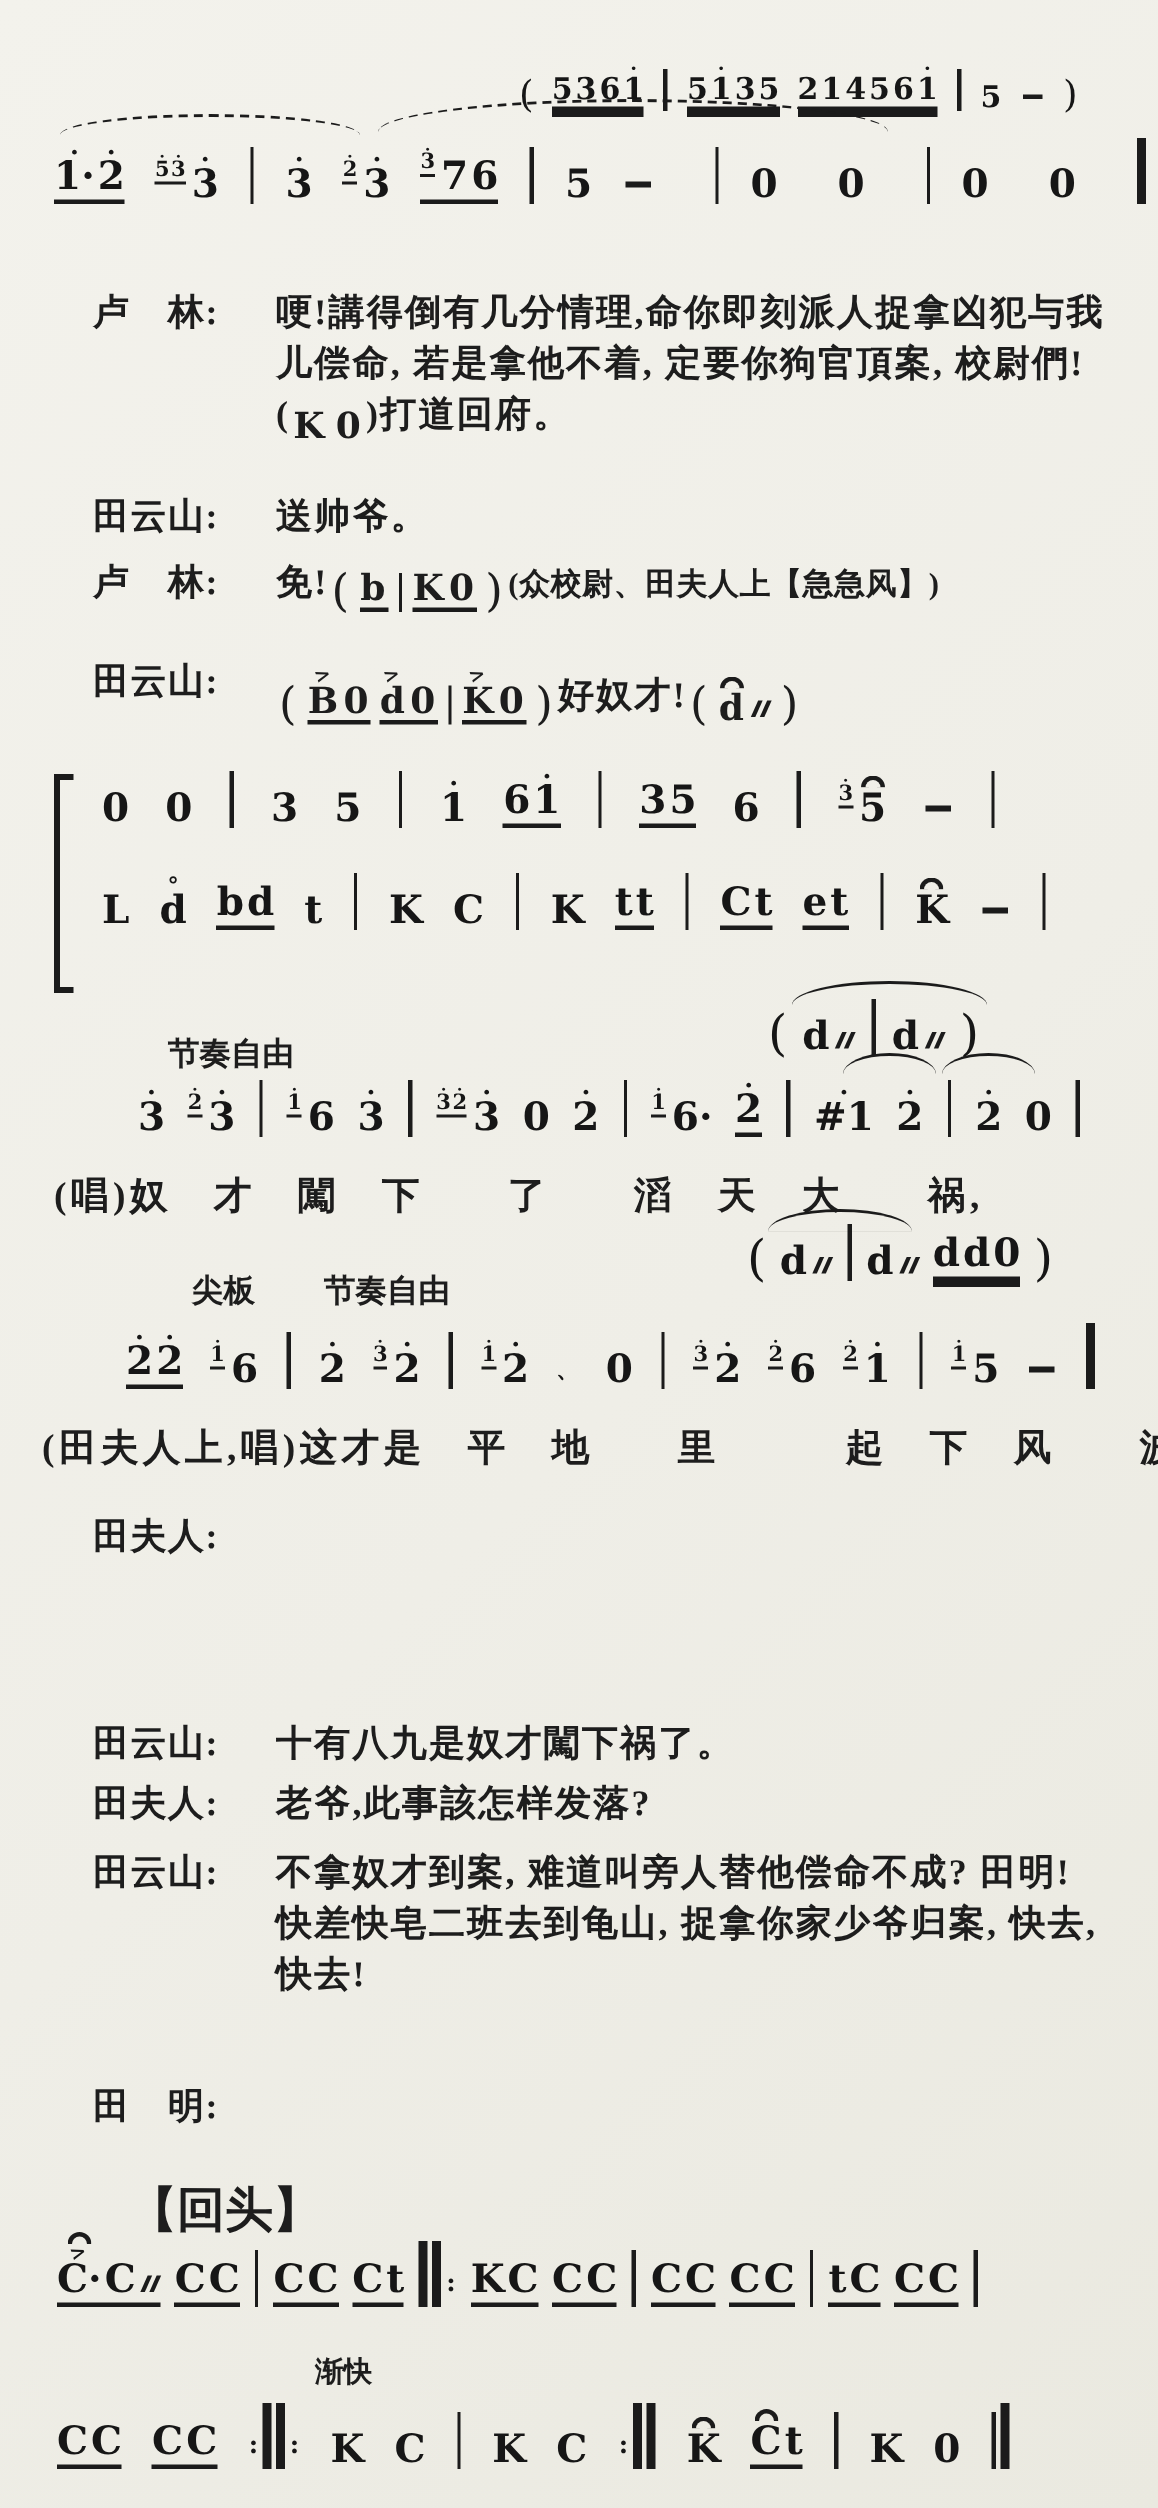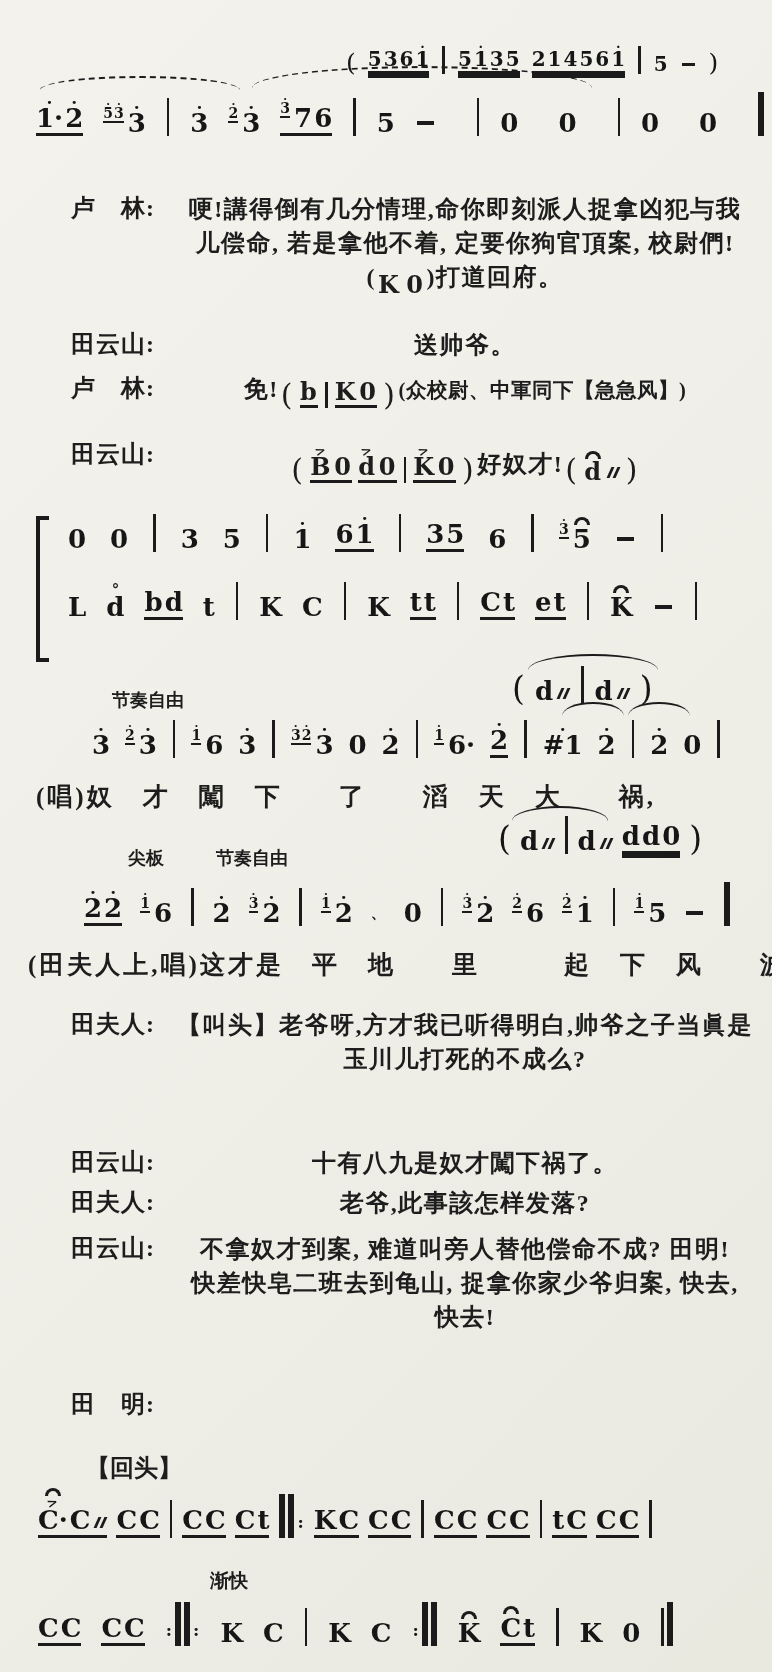--- a/index.html
+++ b/index.html
@@ -37,22 +37,22 @@
   .trm::before,.trm::after{content:"";position:absolute;top:0;width:2.5px;height:11px;
     background:#1b1b1b;transform:skewX(-24deg);}
   .trm::before{left:1px}.trm::after{left:7px}
   .ml-sm .ch{font-size:20px;line-height:19px;}
   .ml-sm .dt{font-size:13px;line-height:6px;}
   .ml-sm .bl.thin{height:28px}
   .ml-sm .dash{width:13px;height:3px;margin-bottom:8px;}
   .ml-sm .paren .ch{font-size:25px;line-height:23px;}
   
   .lyr{position:absolute;font-size:25px;font-weight:700;letter-spacing:3px;white-space:nowrap;}
-  .lbl{position:absolute;font-size:18px;font-weight:700;white-space:nowrap;}
-  .drow{position:absolute;left:52px;width:704px;display:flex;font-size:24px;font-weight:600;text-align:center;}
+  .lbl{position:absolute;font-size:21px;font-weight:700;white-space:nowrap;}
+  .drow{position:absolute;left:62px;width:704px;display:flex;font-size:24px;font-weight:600;}
   .spk{width:122px;flex:none;letter-spacing:1px;}
   .dtxt{flex:1;}
   .dline{margin-bottom:13px;line-height:34px;letter-spacing:1.5px;white-space:nowrap;}
   .small{font-size:20.5px;letter-spacing:0.5px;}
   .mus{display:inline-flex;align-items:flex-end;margin:0 2px;transform:translateY(8px);
     font-family:"DejaVu Serif",serif;font-weight:700;gap:6px;}
   .mus .ch{font-size:24px;line-height:22px;}
   .mus .bl.thin{height:26px}
   .mus .paren .ch{font-size:30px;line-height:27px;}
   
@@ -346,21 +346,21 @@
                   <span class="stk">
                     <span class="ch">0</span>
                   </span>
                 </span>
               </span>
               <span class="tok paren">
                 <span class="stk">
                   <span class="ch">)</span>
                 </span>
               </span>
-            </span><span class="small">(众校尉、中軍同下【急急风】)</span></span></span>
+            </span><span class="small">(众校尉、田夫人上【急急风】)</span></span></span>
       </span>
       <span class="drow" style="top: 438px;">
         <span class="spk">田云山:</span>
         <span class="dtxt"><span class="dline"><span class="mus">
               <span class="tok paren">
                 <span class="stk">
                   <span class="ch">(</span>
                 </span>
               </span>
               <span class="tok u1">
@@ -425,21 +425,20 @@
               </span>
               <span class="tok paren">
                 <span class="stk">
                   <span class="ch">)</span>
                 </span>
               </span>
             </span></span></span>
       </span>
       <span class="drow" style="top: 1008px;">
         <span class="spk">田夫人:</span>
-        <span class="dtxt"><span class="dline"><span>【叫头】老爷呀,方才我已听得明白,帅爷之子当眞是</span></span><span class="dline"><span>玉川儿打死的不成么?</span></span></span>
       </span>
       <span class="drow" style="top: 1146px;">
         <span class="spk">田云山:</span>
         <span class="dtxt"><span class="dline"><span>十有八九是奴才闖下祸了。</span></span></span>
       </span>
       <span class="drow" style="top: 1186px;">
         <span class="spk">田夫人:</span>
         <span class="dtxt"><span class="dline"><span>老爷,此事該怎样发落?</span></span></span>
       </span>
       <span class="drow" style="top: 1232px;">
@@ -990,21 +989,21 @@
             <span class="dash"></span>
           </span>
         </span>
         <span class="barw">
           <span class="bl thick"></span>
         </span>
       </div>
   </div>
   <div class="lyr" style="left:28px;top:948px">(田夫人上,唱)这才是　平　地　　里　　　起　下　风　　波。</div>
 
-  <div class="lbl" style="left:86px;top:1452px;font-size:24px">【回头】</div>
+  <div class="lbl" style="left:86px;top:1452px;font-size:32px">【回头】</div>
   <div class="mline abs" style="left:38px;top:1488px;gap:9px">
       <span class="tok u1">
         <span class="tok">
           <span class="stk">
             <span class="fm"></span>
             <span class="ac">&gt;</span>
             <span class="ch">C·</span>
           </span>
         </span>
         <span class="tok">

